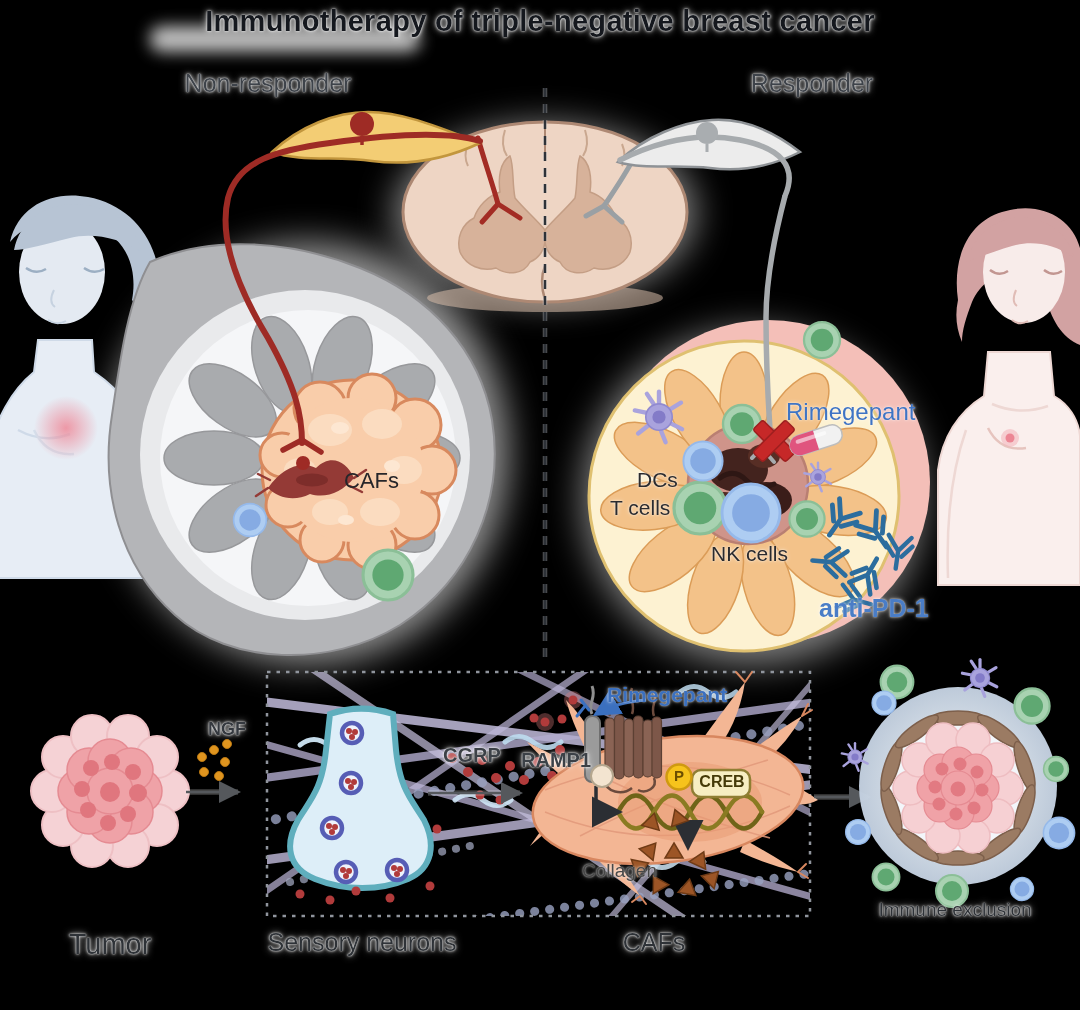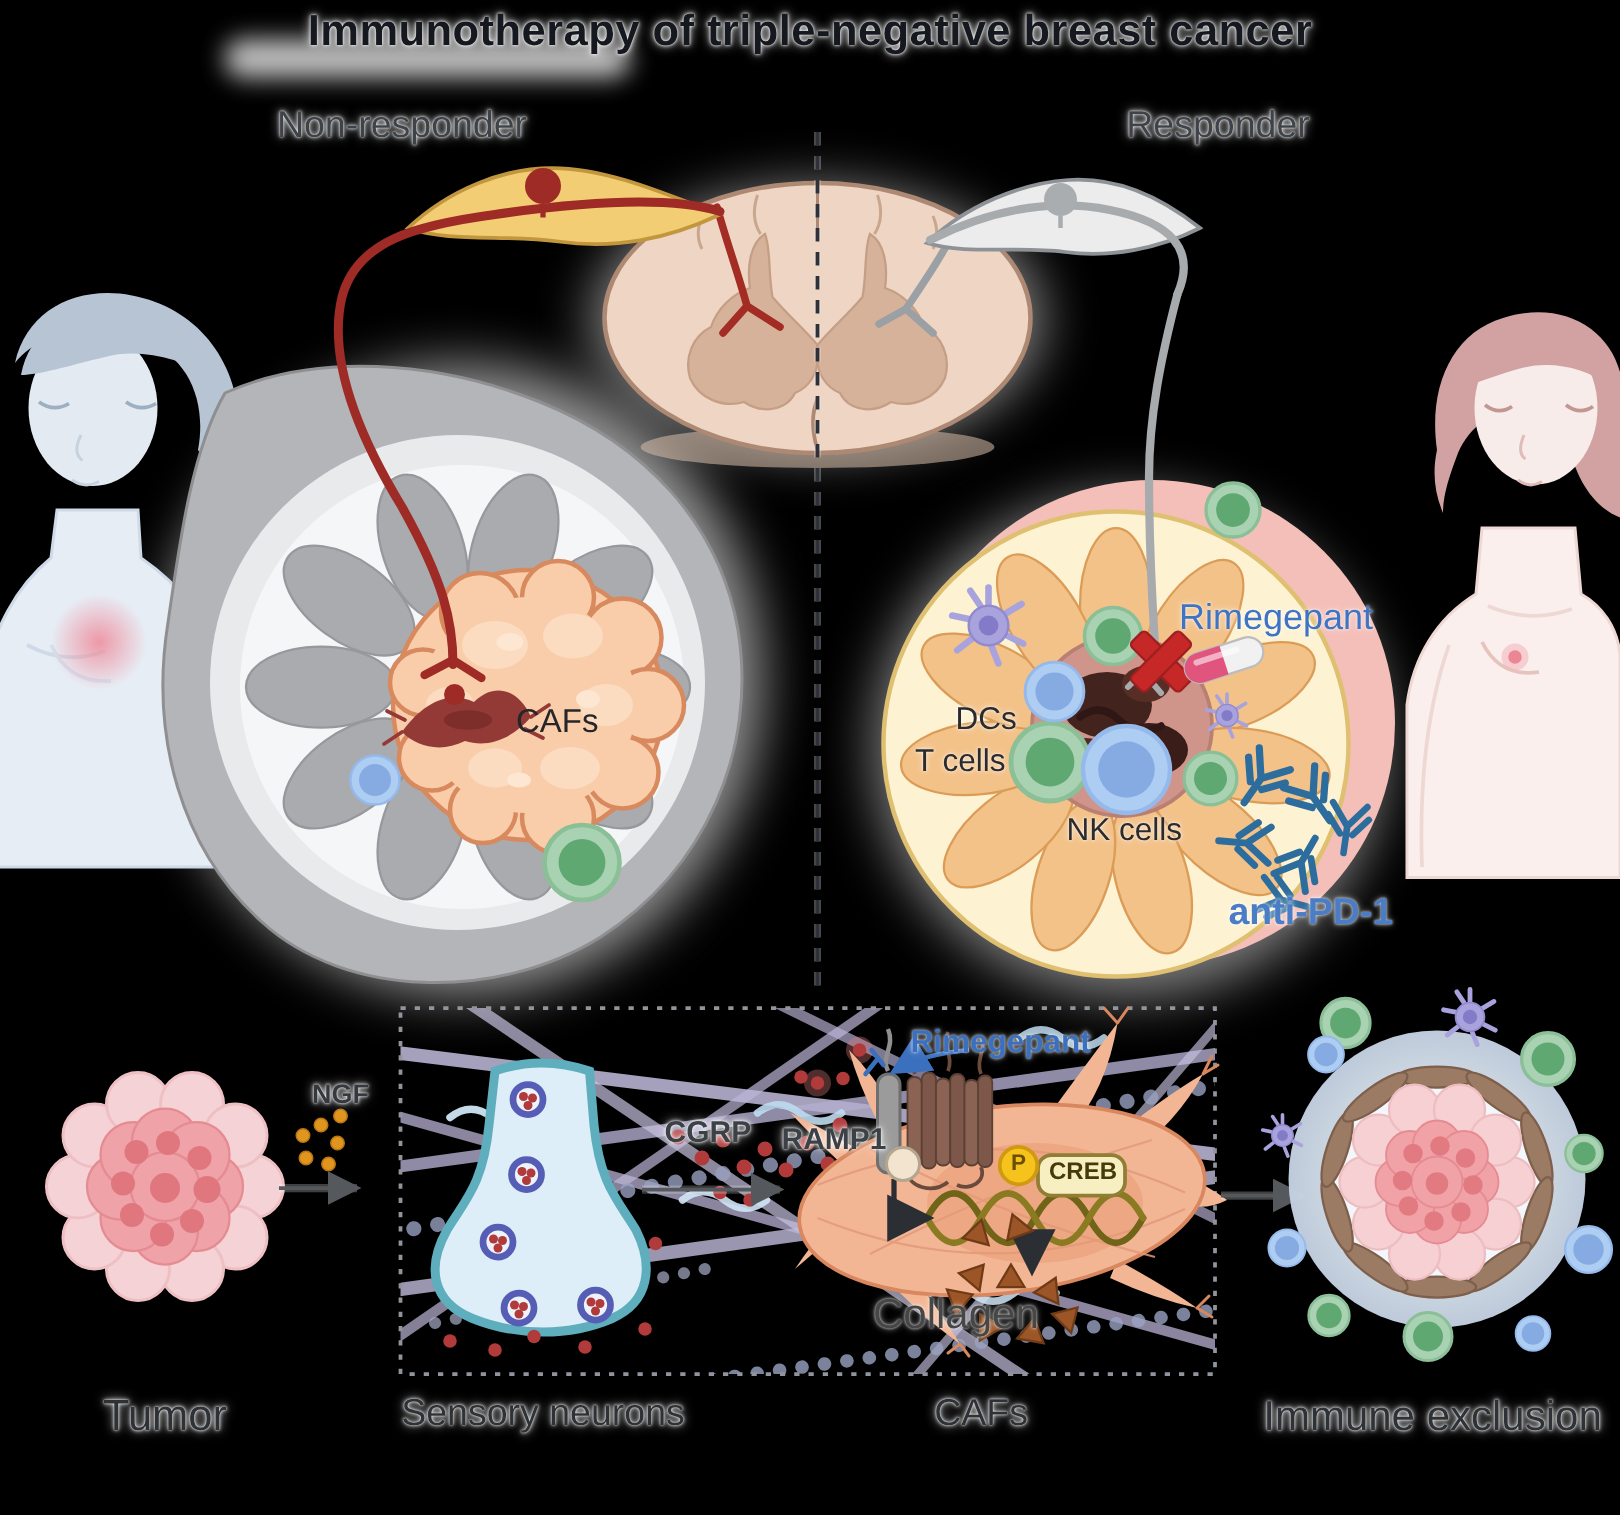--- a/index.html
+++ b/index.html
@@ -557,23 +557,23 @@
   <div class="lbl halo" style="left:443px;top:745px;font-size:20px;font-weight:bold;color:#3c4147;">CGRP</div>
 
   <div class="lbl halo" style="left:521px;top:750px;font-size:20px;font-weight:bold;color:#3c4147;">RAMP1</div>
 
   <div class="lbl halo-soft" style="left:607px;top:684px;font-size:21px;font-weight:bold;color:#3b70bf;">Rimegepant</div>
 
   <div class="lbl ctr" style="left:679px;top:768px;font-size:15px;font-weight:bold;color:#6b4e00;">P</div>
 
   <div class="lbl ctr" style="left:722px;top:774px;font-size:16px;font-weight:bold;color:#453a08;">CREB</div>
 
-  <div class="lbl halo-soft" style="left:582px;top:861px;font-size:28px;font-weight:500;color:#474747;">Collagen</div>
+  <div class="lbl halo-soft" style="left:582px;top:861px;font-size:19px;font-weight:500;color:#474747;">Collagen</div>
 
   <div class="lbl ctr halo" style="left:110px;top:929px;font-size:29px;font-weight:500;color:#2e3237;">Tumor</div>
 
   <div class="lbl ctr halo" style="left:362px;top:929px;font-size:25px;font-weight:500;color:#2e3237;">Sensory neurons</div>
 
   <div class="lbl ctr halo" style="left:654px;top:929px;font-size:25px;font-weight:500;color:#2e3237;">CAFs</div>
 
-  <div class="lbl ctr halo" style="left:955px;top:929px;font-size:28px;font-weight:500;color:#2e3237;">Immune exclusion</div>
+  <div class="lbl ctr halo" style="left:955px;top:900px;font-size:19px;font-weight:500;color:#2e3237;">Immune exclusion</div>
 
 </div>
 
 </body></html>

